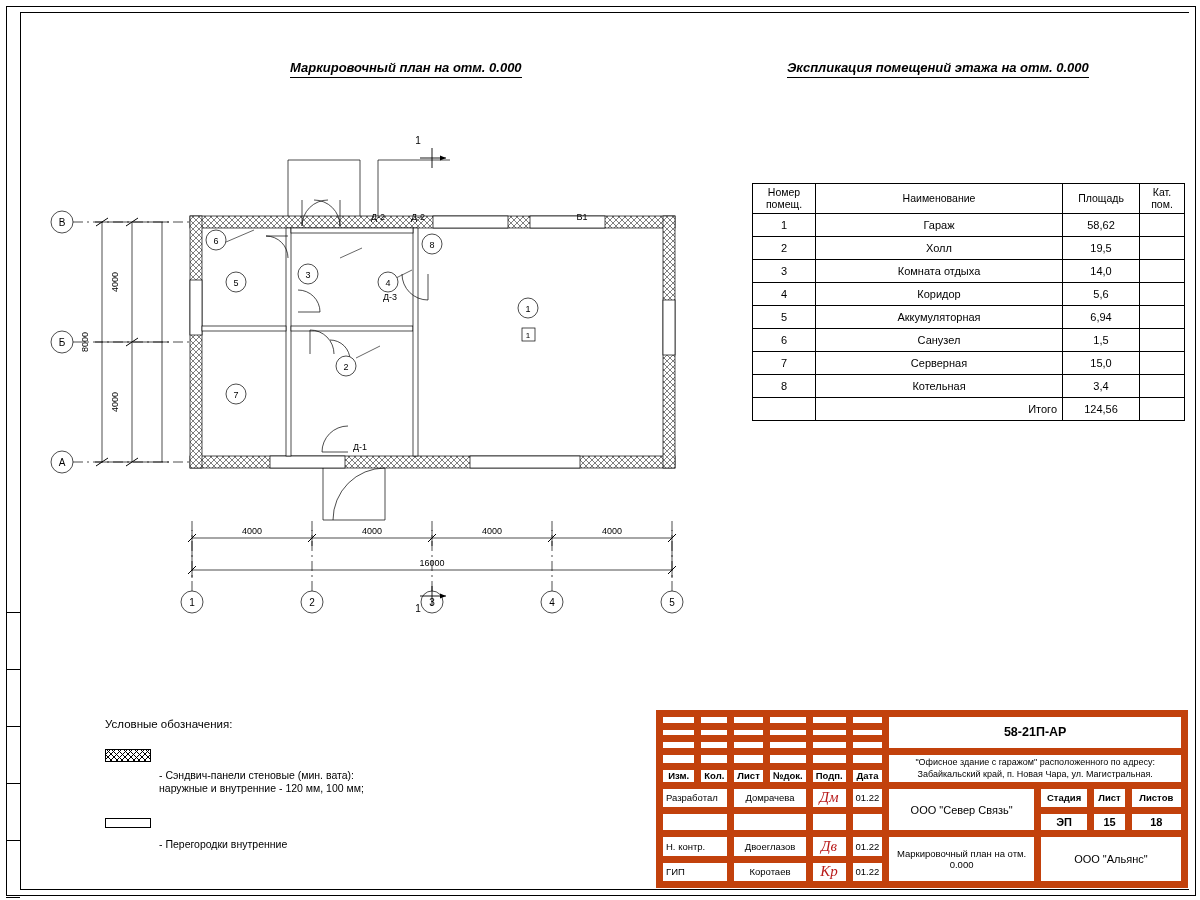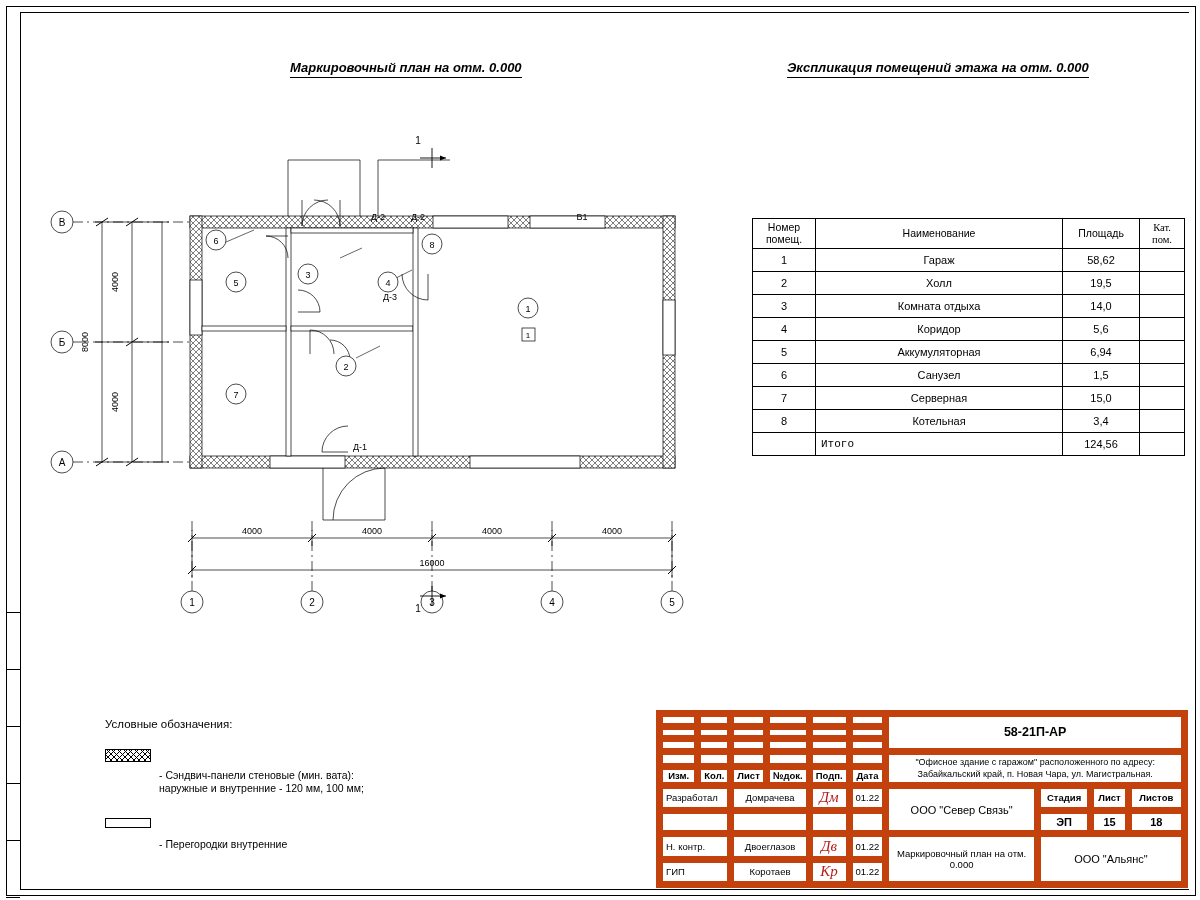--- a/index.html
+++ b/index.html
@@ -11,28 +11,28 @@
   .frame-inner{position:absolute;left:20px;top:12px;width:1168px;height:876px;border:1px solid #000;border-right:none;}
   .left-strip{position:absolute;left:6px;top:612px;width:14px;height:282px;border-top:1px solid #000;}
   .left-strip div{border-bottom:1px solid #000;height:56px;}
   
   .title-ital{position:absolute;font-style:italic;font-weight:bold;font-size:13px;white-space:nowrap;}
   .title-ital .ul{border-bottom:1px solid #000;padding-bottom:2px;}
   
   .plan{position:absolute;left:40px;top:130px;width:700px;height:520px;}
   svg{display:block;}
   
-  .expl{position:absolute;left:752px;top:183px;border-collapse:collapse;font-size:11px;margin-top:35px;}
+  .expl{position:absolute;left:752px;top:183px;border-collapse:collapse;font-size:11px;}
   .expl td,.expl th{border:1px solid #000;padding:3px 5px;height:16px;font-weight:normal;}
   .expl th{text-align:center;font-size:10.5px;line-height:1.1;}
   .c-num{width:52px;text-align:center;}
   .c-name{width:236px;text-align:center;padding-left:8px;}
   .c-area{width:66px;text-align:center;}
-  .c-cat{width:34px;text-align:center;font-family:Liberation Serif, serif;}
-  .total-label{text-align:left;padding-right:6px;font-family:Liberation Mono, monospace;}
+  .c-cat{width:34px;text-align:center;}
+  .total-label{text-align:right;padding-right:6px;}
   
   .legend{position:absolute;left:105px;top:718px;font-size:10.5px;}
   .legend .head{font-size:11.5px;margin-bottom:18px;}
   .legend-row{display:flex;align-items:flex-start;margin-bottom:22px;}
   .sw{width:44px;height:11px;margin-right:8px;flex:none;margin-top:1px;}
   .sw.hatch{border:1px solid #000;
     background-image:
       repeating-linear-gradient(45deg,#000 0 0.6px,transparent 0.6px 4px),
       repeating-linear-gradient(-45deg,#000 0 0.6px,transparent 0.6px 4px);}
   .sw.plain{border:1px solid #000;background:#fff;height:8px;}

